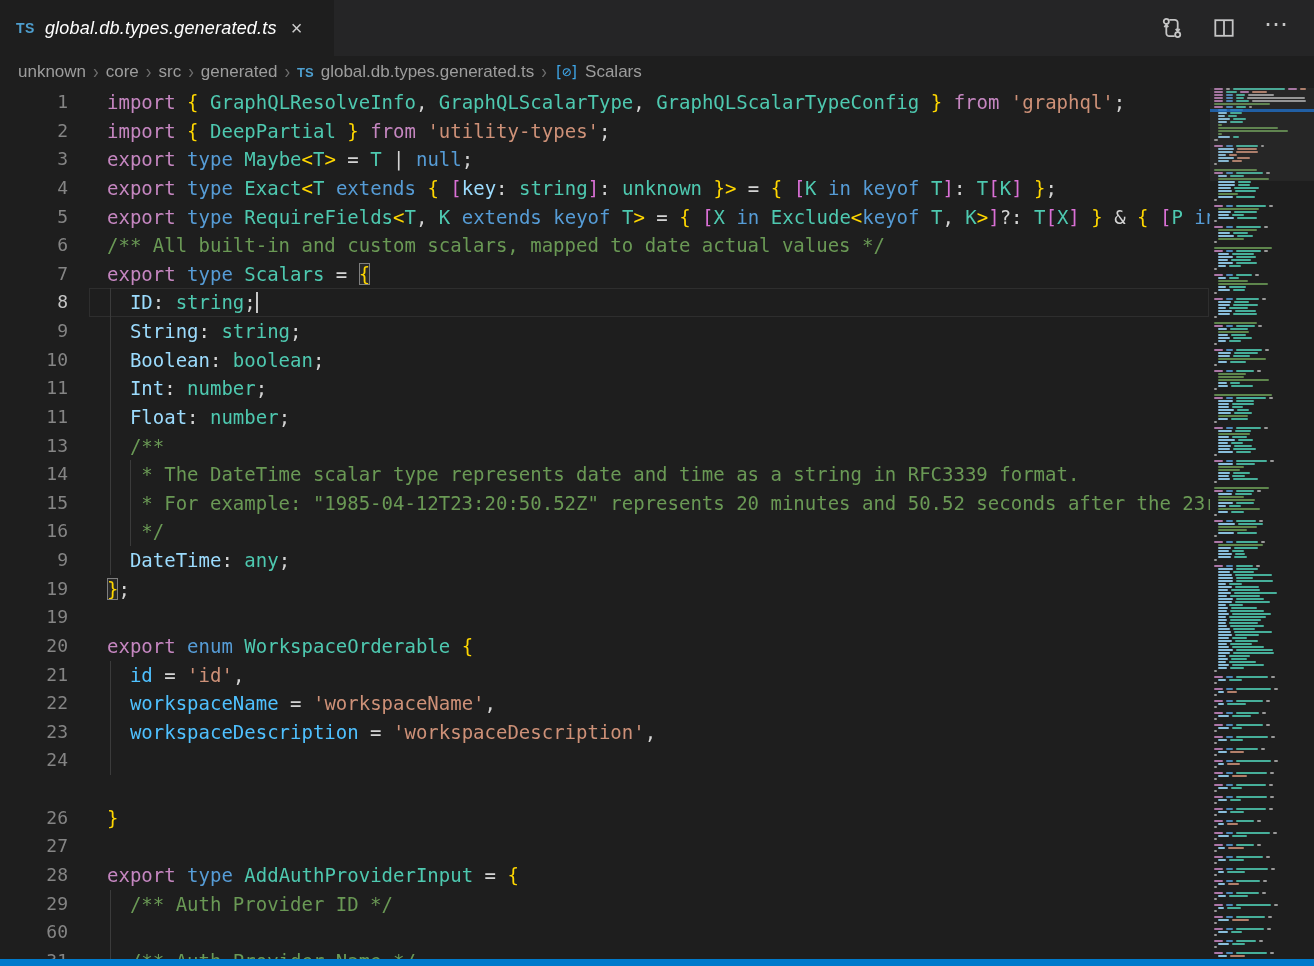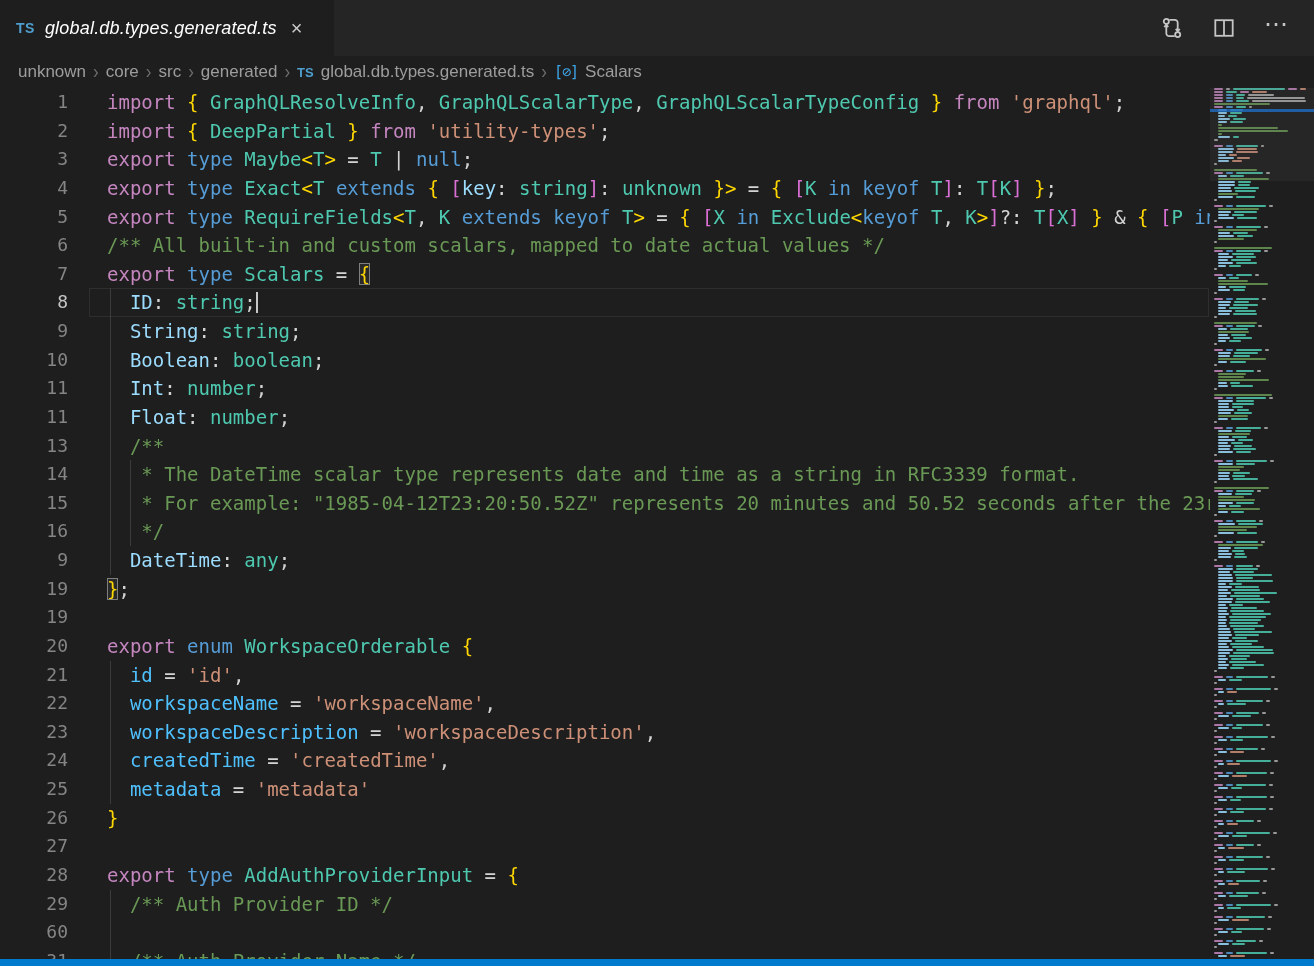--- a/index.html
+++ b/index.html
@@ -206,26 +206,20 @@
         <span class="code"><span class="tk-pun">  </span><span class="tk-enm">workspaceName</span><span class="tk-pun"> = </span><span class="tk-str">'workspaceName'</span><span class="tk-pun">,</span></span>
       </div>
       <div class="line" style="top: 629.86px;">
         <span class="ln">23</span>
         <span class="guide" style="left: 110px;"></span>
         <span class="code"><span class="tk-pun">  </span><span class="tk-enm">workspaceDescription</span><span class="tk-pun"> = </span><span class="tk-str">'workspaceDescription'</span><span class="tk-pun">,</span></span>
       </div>
       <div class="line" style="top: 658.49px;">
         <span class="ln">24</span>
         <span class="guide" style="left: 110px;"></span>
-        <span class="code"><span class="tk-pun">  </span><span class="tk-enm">createdTime</span><span class="tk-pun"> = </span><span class="tk-str">'createdTime'</span><span class="tk-pun">,</span></span>
-      </div>
-      <div class="line" style="top: 687.12px;">
-        <span class="ln">25</span>
-        <span class="guide" style="left: 110px;"></span>
-        <span class="code"><span class="tk-pun">  </span><span class="tk-enm">metadata</span><span class="tk-pun"> = </span><span class="tk-str">'metadata'</span></span>
       </div>
       <div class="line" style="top: 715.75px;">
         <span class="ln">26</span>
         <span class="code"><span class="tk-b1">}</span></span>
       </div>
       <div class="line" style="top: 744.38px;">
         <span class="ln">27</span>
         <span class="code"></span>
       </div>
       <div class="line" style="top: 773.01px;">

